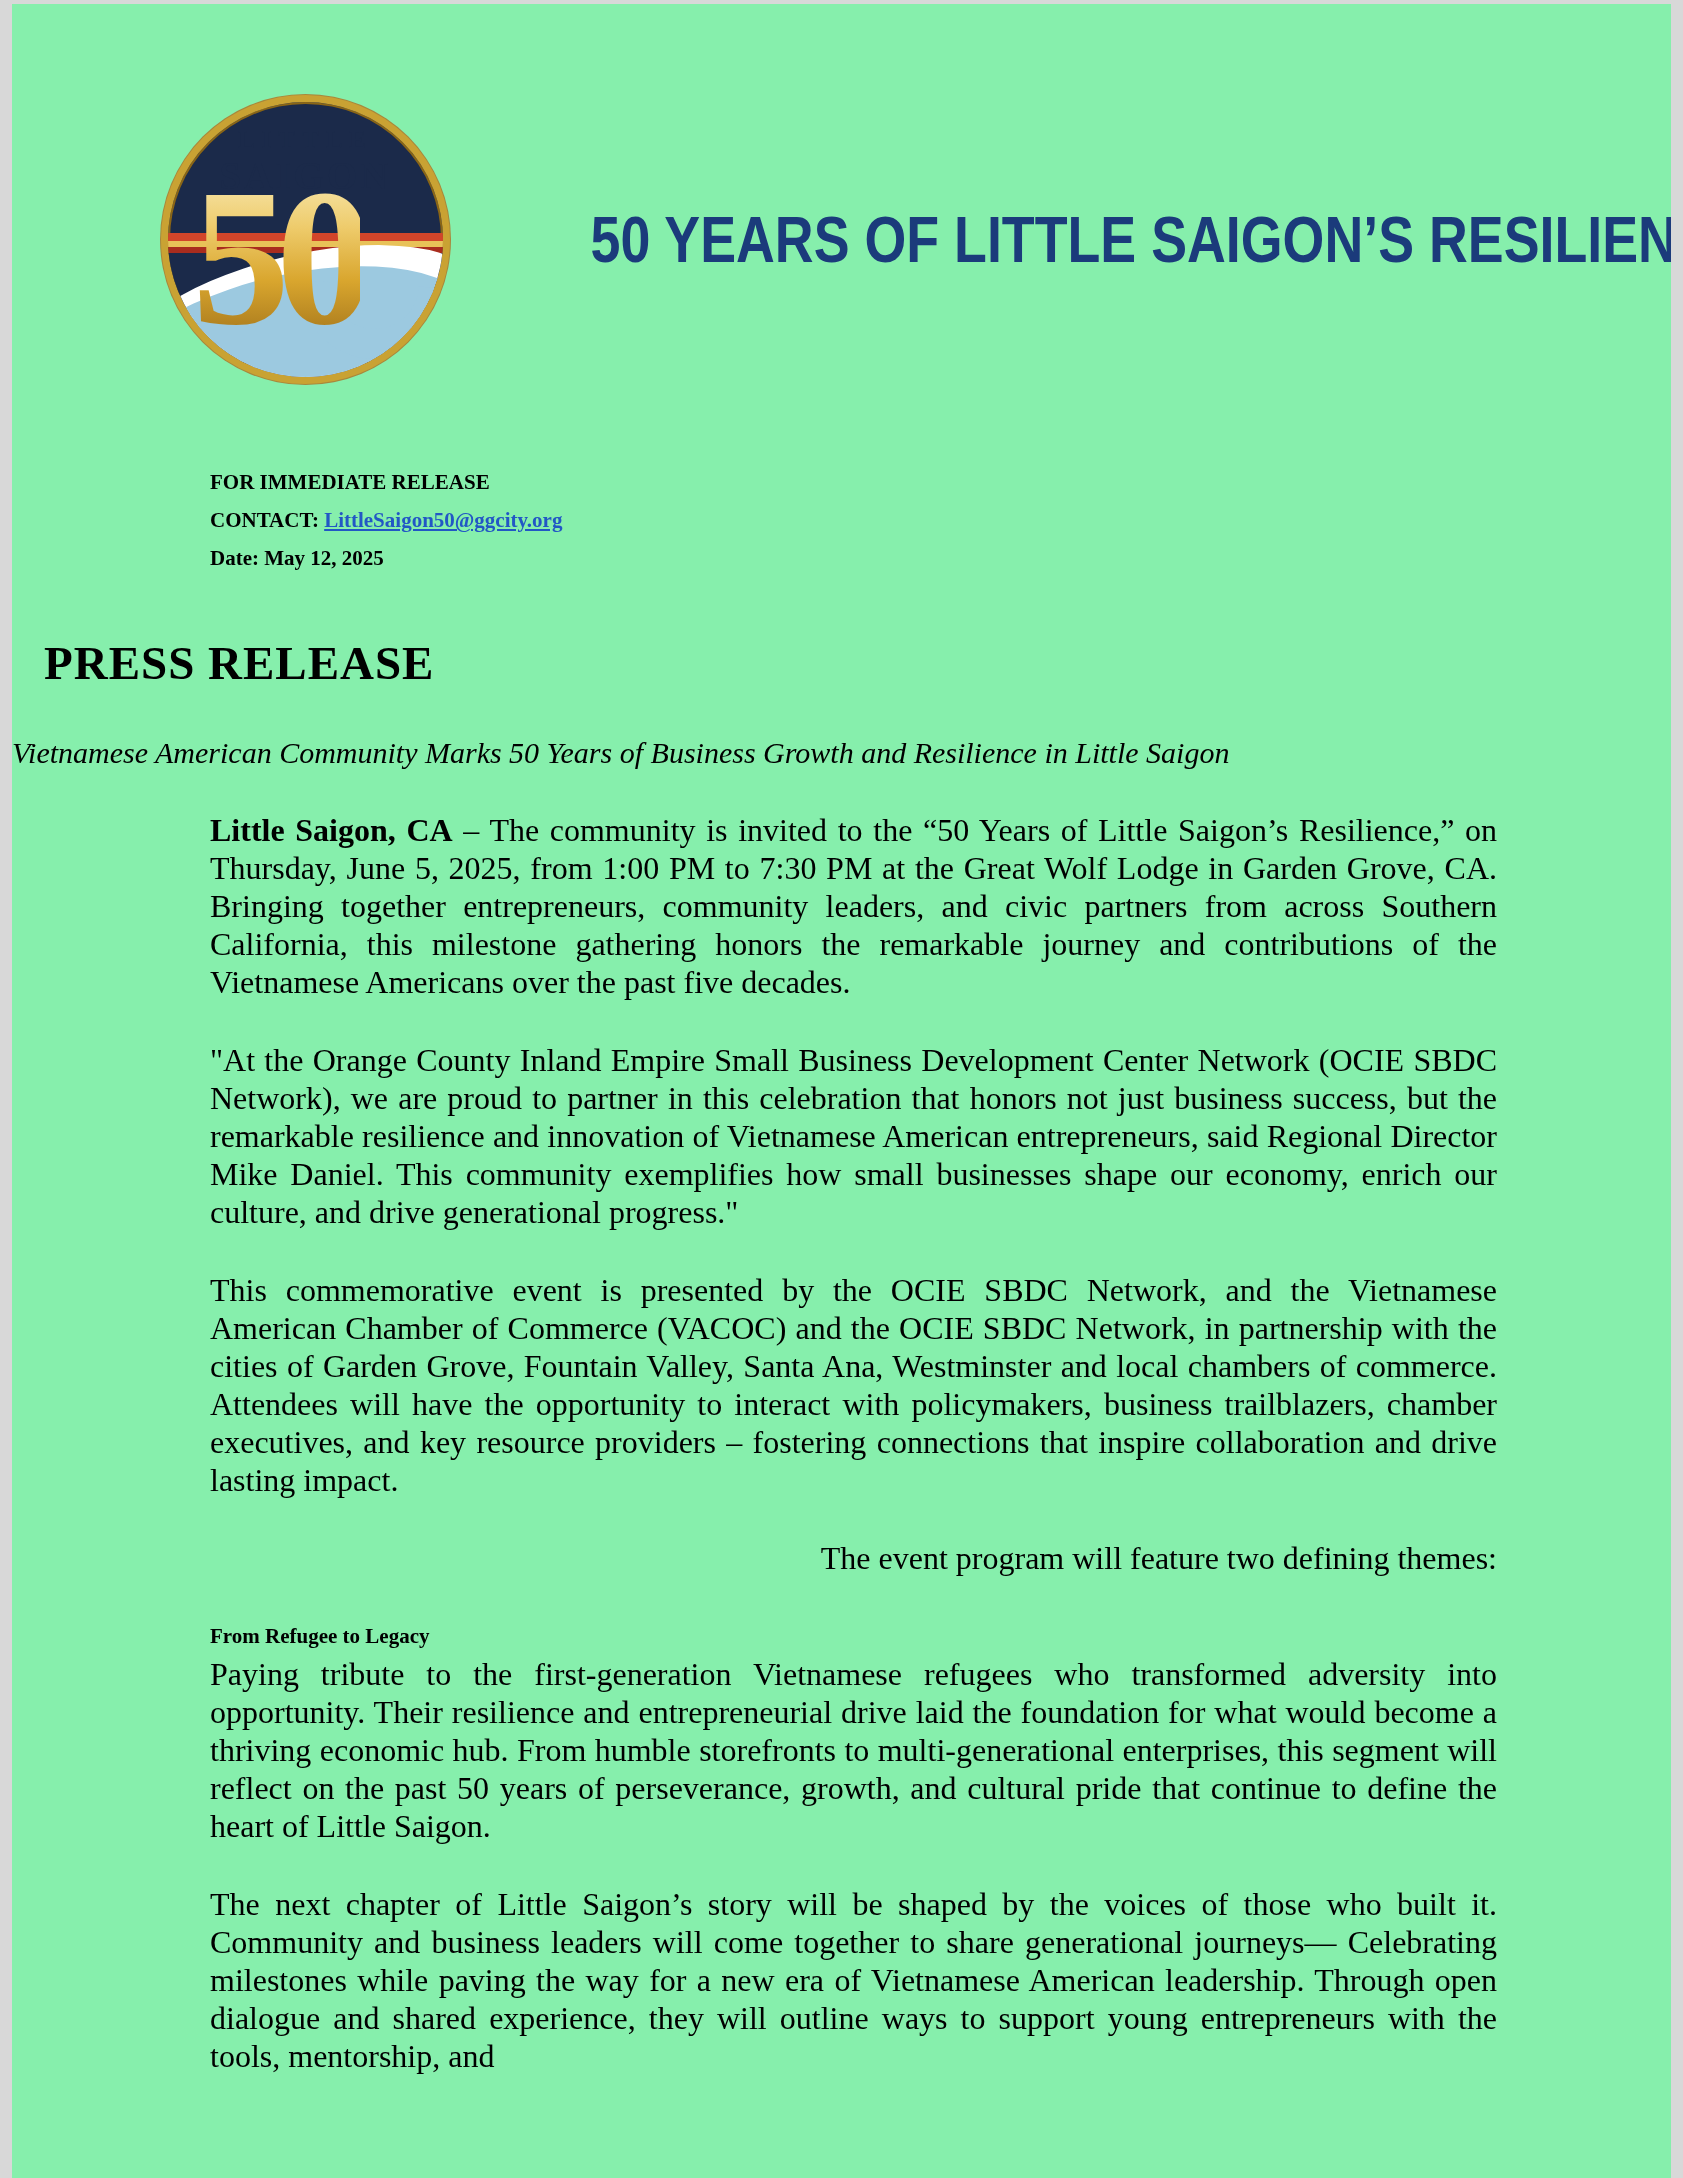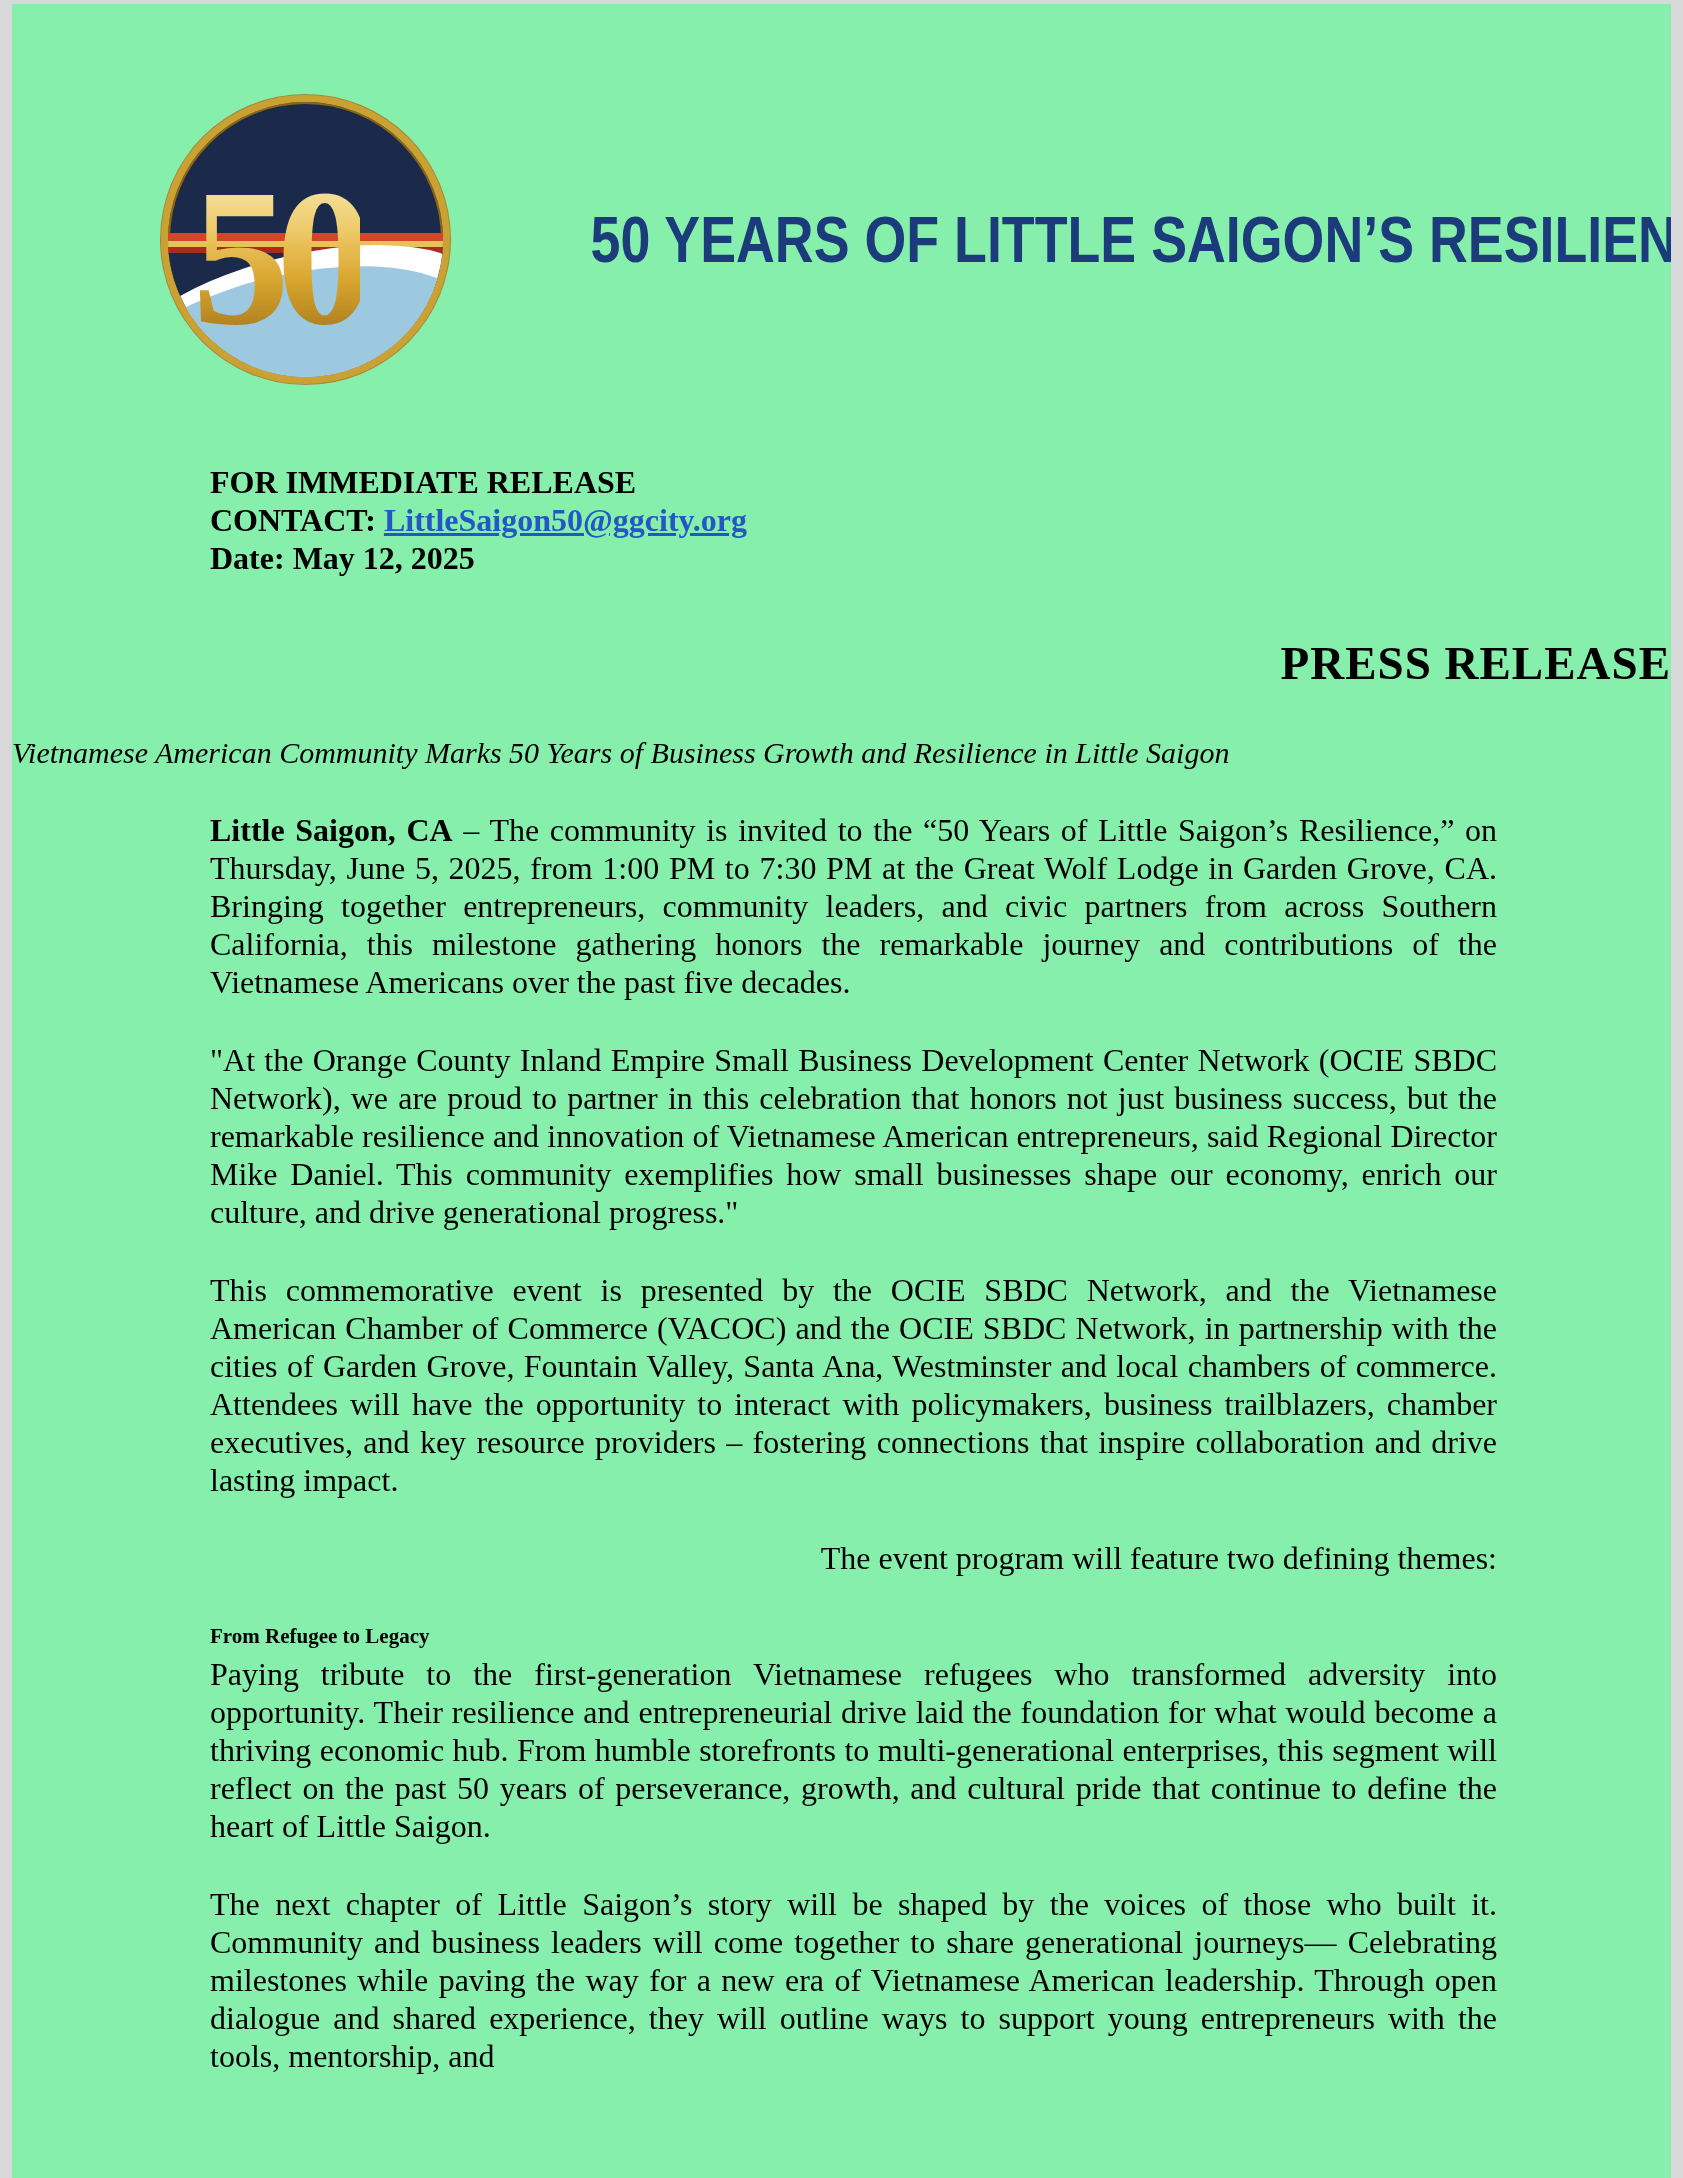--- a/index.html
+++ b/index.html
@@ -85,33 +85,33 @@
     font-weight: 700; font-size: 196px; line-height: 1; letter-spacing: -14px;
     background: linear-gradient(180deg, #F8EAB4 5%, #EECB6B 35%, #D9A62E 62%, #A6771C 92%);
     -webkit-background-clip: text; background-clip: text; color: transparent;
     text-shadow: none;
   }
 
   
   .contact {
     margin: 79px 198px 0 198px;
     font-weight: 700;
-    font-size: 32px;
+    font-size: 21px;
     line-height: 38px;
   }
   .email-link {
     color: var(--link, #2257C5);
     text-decoration: underline;
     cursor: pointer;
   }
 
   
   .title {
     margin-top: 61px;
-    text-align: right;
+    text-align: left;
     font-size: 47px;
     font-weight: 700;
     letter-spacing: 1px;
     line-height: 51px;
     padding-left: 32px;
   }
   .subtitle {
     margin-top: 46px;
     font-style: italic;
     font-size: 30px;

